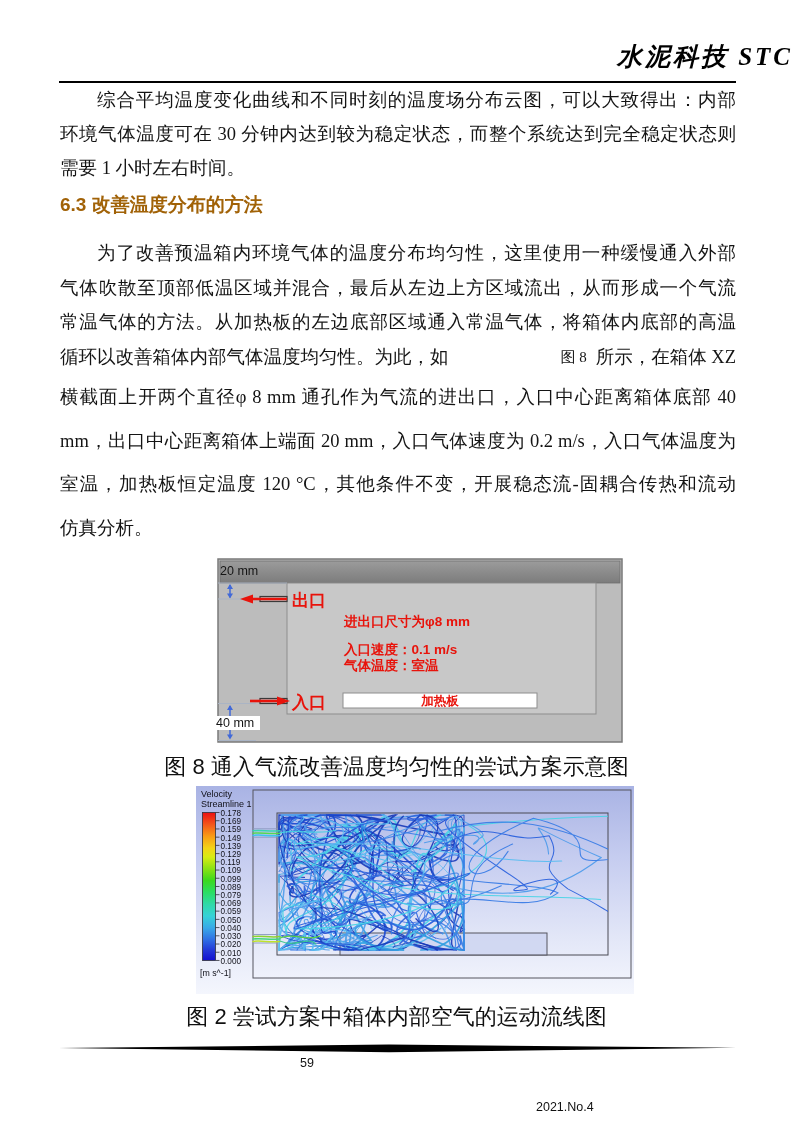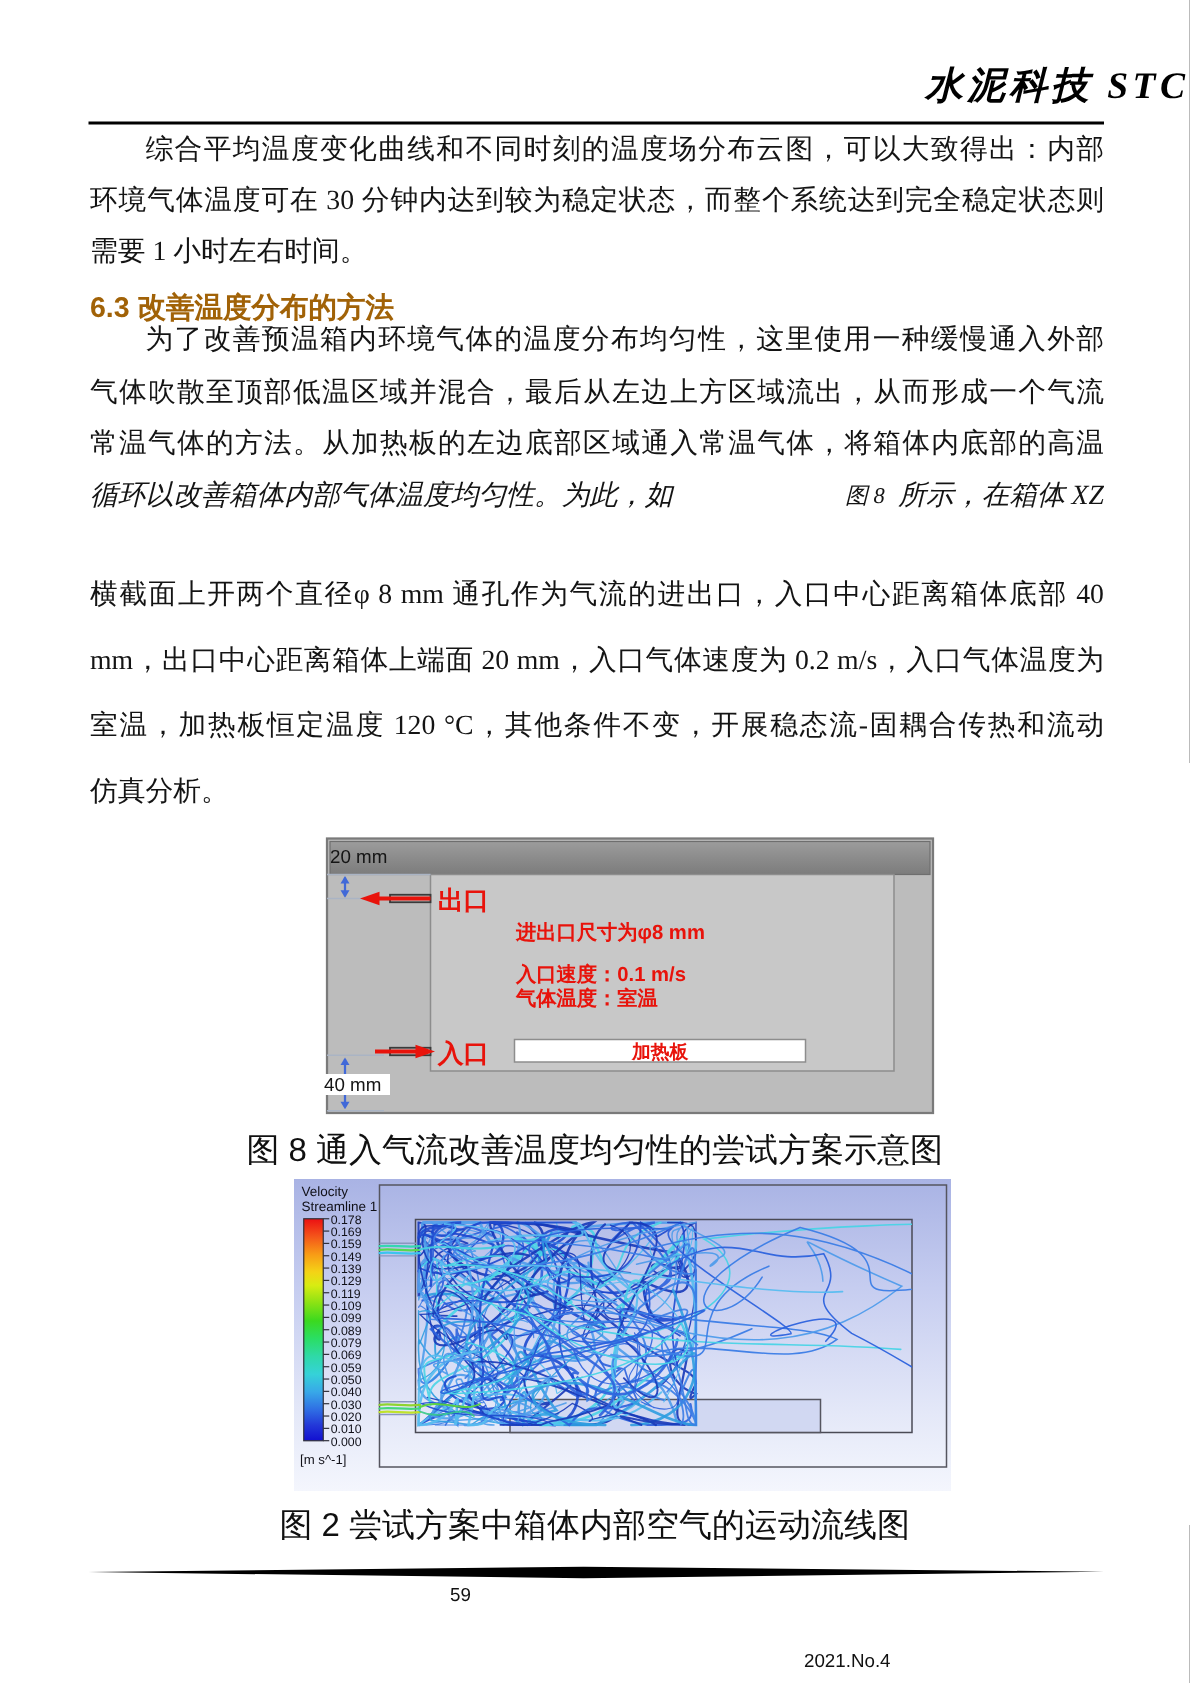--- a/index.html
+++ b/index.html
@@ -6,27 +6,27 @@
   .page{position:relative;width:793px;height:1122px;background:#ffffff;overflow:hidden;
         font-family:"Liberation Serif","DejaVu Serif",serif;color:#141414;}
   .abs{position:absolute;}
   .header-title{top:40px;left:0;width:793px;text-align:right;font-size:25px;font-weight:bold;
         font-style:italic;letter-spacing:3px;color:#000;}
   .header-rule{top:81px;left:59px;width:677px;height:2px;background:#000;}
   .para{left:60px;width:676px;font-size:18.5px;}
   .para .ln{text-align:justify;text-align-last:justify;overflow:hidden;}
   .p1{top:83px;line-height:34px;}
   .p1 .ln{height:34px;}
-  .p2a{top:210px;line-height:34.5px;}
+  .p2a{top:236px;line-height:34.5px;}
   .p2a .ln{height:34.5px;}
   .p2b{top:376px;line-height:43.5px;}
   .p2b .ln{height:43.5px;}
   .indent{padding-left:37px;}
   .lastln{text-align-last:left !important;}
-  .l4{display:flex;align-items:flex-end;text-align:left;font-style:italic;}
+  .l4{display:flex;align-items:flex-end;text-align:left;}
   .l4 .spacer{flex:1;}
   .l4 .ref{font-size:15px;margin-right:9px;}
   .heading{top:192px;left:60px;width:676px;font-size:19px;font-weight:bold;
         font-family:"Liberation Sans","DejaVu Sans",sans-serif;color:#a16207;}
   .caption{left:0;width:793px;text-align:center;font-size:22px;color:#101010;
         font-family:"Liberation Sans","DejaVu Sans",sans-serif;}
   .cap8{top:752px;}
   .cap9{top:1002px;}
   .fig8{left:204px;top:551px;}
   .fig9{left:196px;top:786px;}

